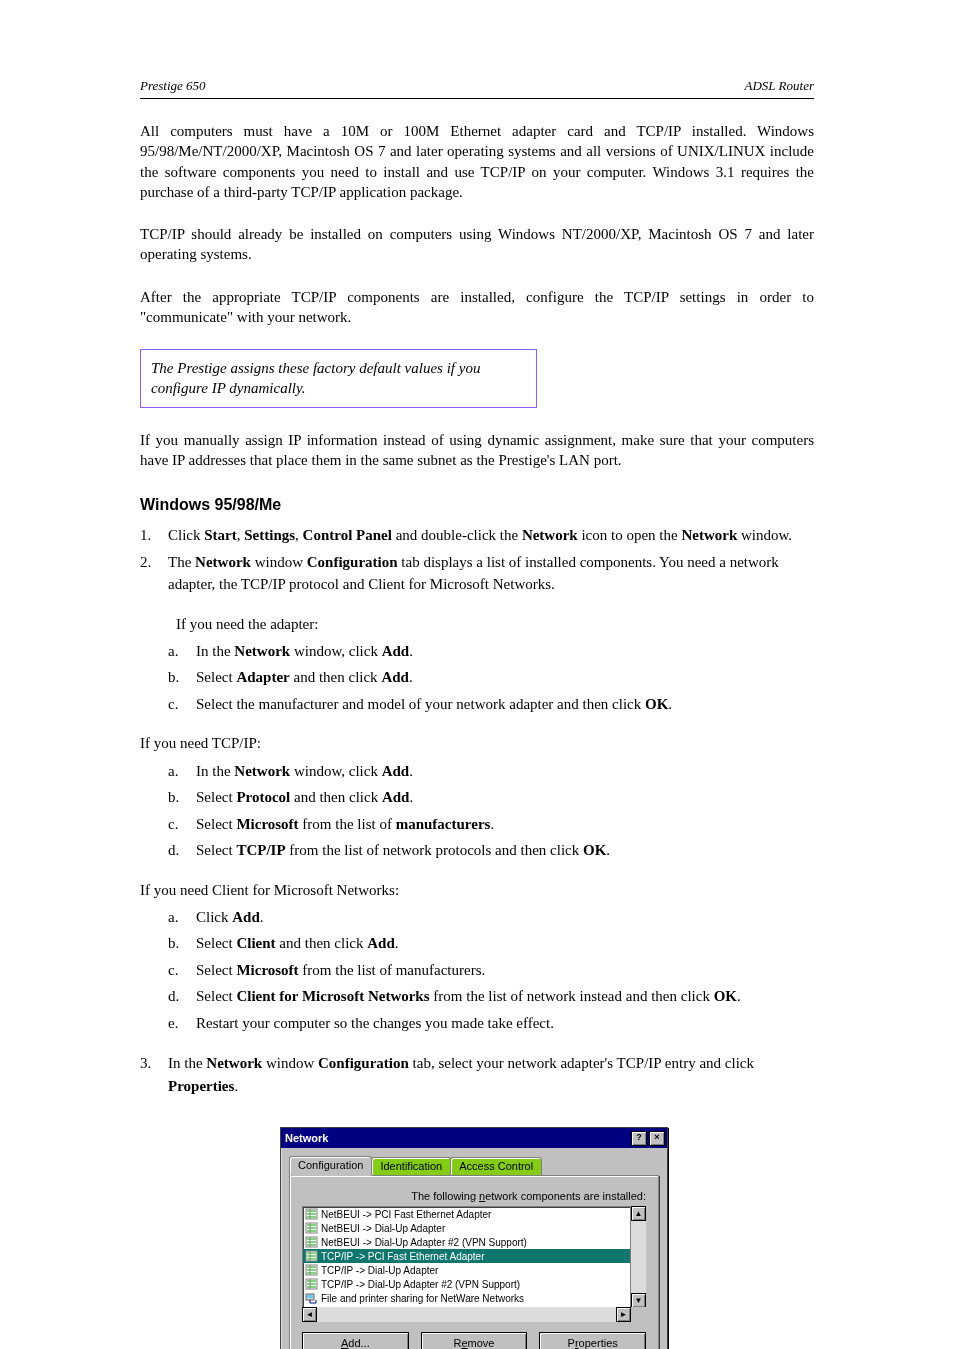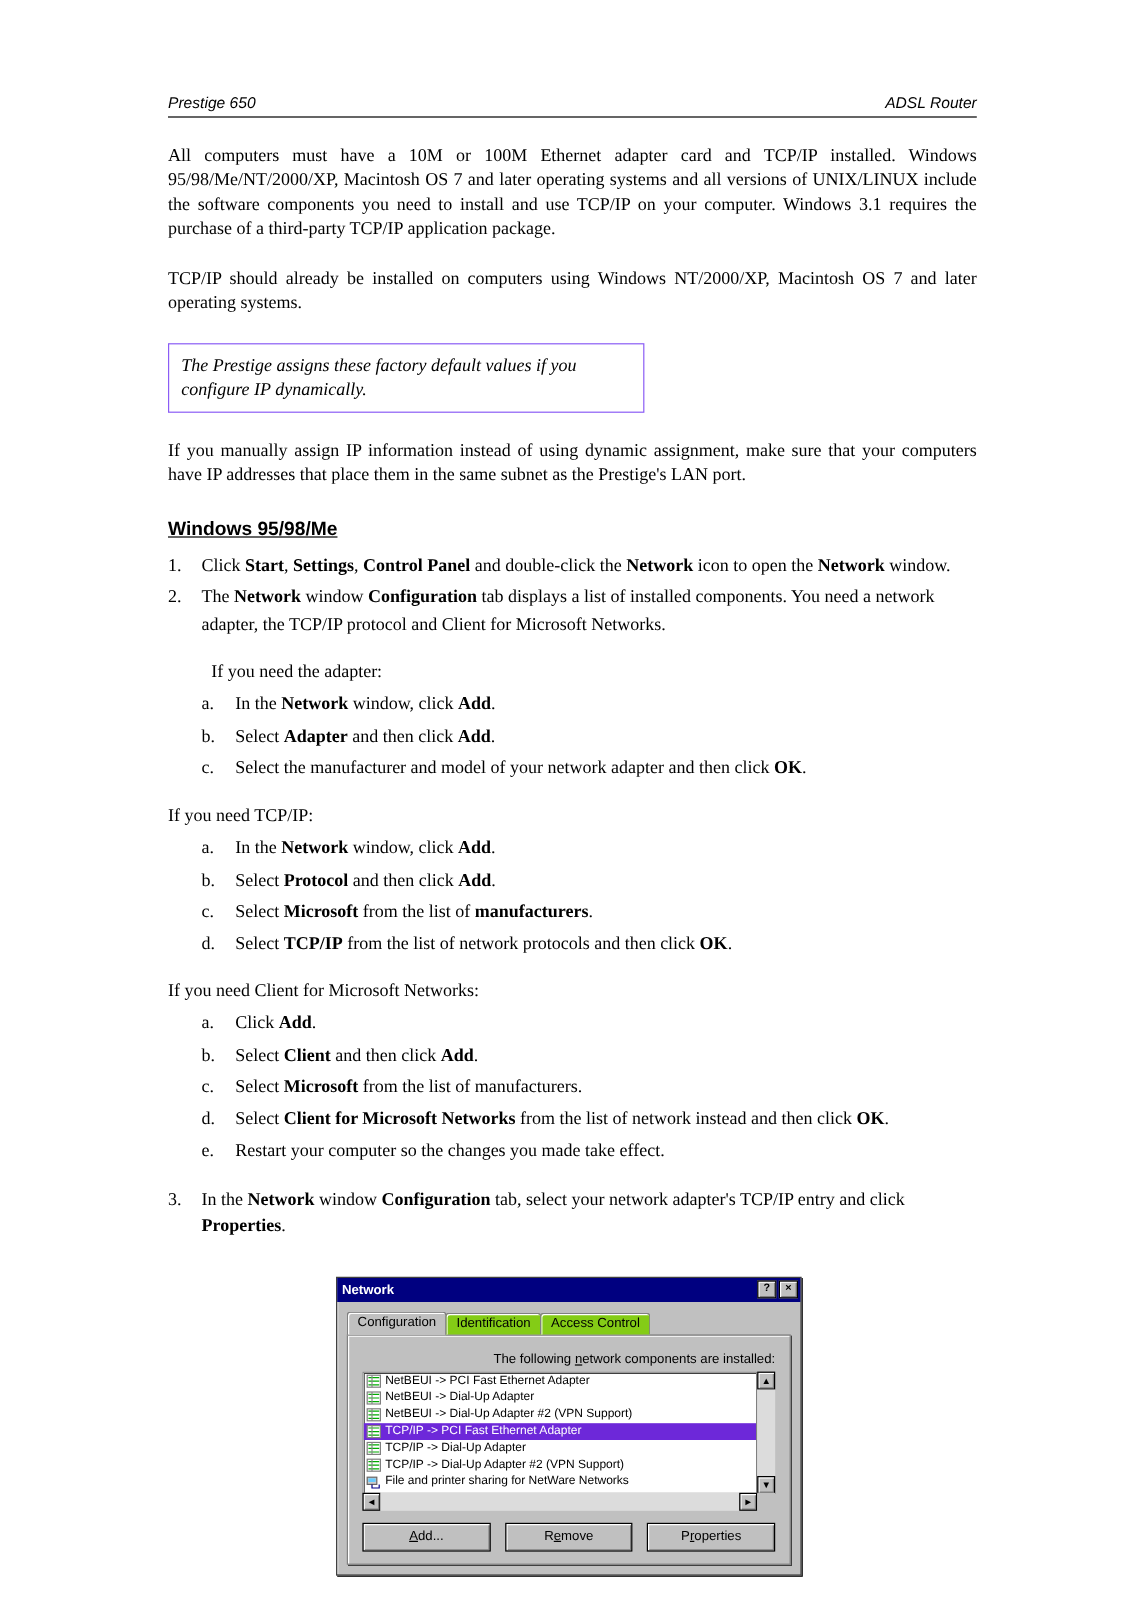--- a/index.html
+++ b/index.html
@@ -11,21 +11,21 @@
     width: 954px;
   }
   .page {
     padding: 78px 140px 60px 140px;
     box-sizing: border-box;
     width: 954px;
   }
   .header-row {
     display: flex;
     justify-content: space-between;
-    font-family: Liberation Sans, sans-serif;
+    font-family: Liberation Serif, serif;
     font-size: 13px;
     color: #000;
     margin-bottom: 4px;
   }
   .header-left { font-style: italic; }
   .header-right { font-style: italic; }
   hr.top-rule {
     border: none;
     border-top: 1px solid #000;
     margin: 0 0 22px 0;
@@ -43,21 +43,20 @@
     font-size: 15px;
     line-height: 1.35;
     margin: 0 0 22px 0;
     width: 375px;
   }
   .section-heading {
     font-family: Arial, Helvetica, sans-serif;
     font-weight: bold;
     font-size: 16px;
     margin: 26px 0 10px 0;
-    text-decoration: underline;
   }
   .instr-list {
     font-size: 15px;
     line-height: 1.5;
     margin: 0 0 18px 0;
     padding-left: 0;
   }
   .instr-list .row {
     display: flex;
     margin-bottom: 4px;
@@ -177,21 +176,21 @@
   .sb-horiz .sb-btn { width:15px; height:15px; }
   .sb-corner { width:15px; height:15px; background:#c0c0c0; }
 
   .list-item {
     display:flex; align-items:center;
     padding: 0 2px;
     height: 14px;
     white-space: nowrap;
   }
   .list-item.selected {
-    background: #6d28d9;
+    background: #0f766e;
     color: #fff;
   }
   .proto-icon {
     width: 13px; height: 12px; margin-right: 3px; flex:none;
     display:inline-block;
   }
   .share-icon {
     width: 13px; height: 12px; margin-right: 3px; flex:none;
     display:inline-block;
   }
@@ -223,20 +222,21 @@
   <div class="header-row">
     <span class="header-left">Prestige 650</span>
     <span class="header-right">ADSL Router</span>
   </div>
   <hr class="top-rule">
 
   <p class="body">All computers must have a 10M or 100M Ethernet adapter card and TCP/IP installed. Windows 95/98/Me/NT/2000/XP, Macintosh OS 7 and later operating systems and all versions of UNIX/LINUX include the software components you need to install and use TCP/IP on your computer. Windows 3.1 requires the purchase of a third-party TCP/IP application package.</p>
 
   <p class="body">TCP/IP should already be installed on computers using Windows NT/2000/XP, Macintosh OS 7 and later operating systems.</p>
 
+  <p class="body">After the appropriate TCP/IP components are installed, configure the TCP/IP settings in order to "communicate" with your network.</p>
 
   <div class="note-box">The Prestige assigns these factory default values if you configure IP dynamically.</div>
 
   <p class="body">If you manually assign IP information instead of using dynamic assignment, make sure that your computers have IP addresses that place them in the same subnet as the Prestige's LAN port.</p>
 
   <div class="section-heading">Windows 95/98/Me</div>
 
   <div class="instr-list">
     <div class="row">
       <div class="num">1.</div>

